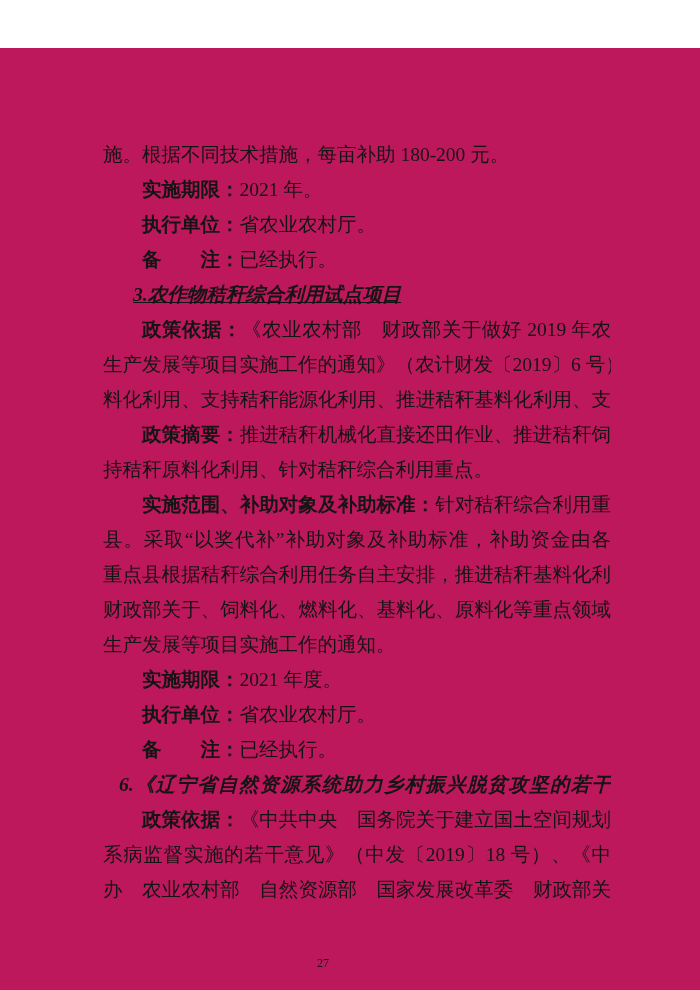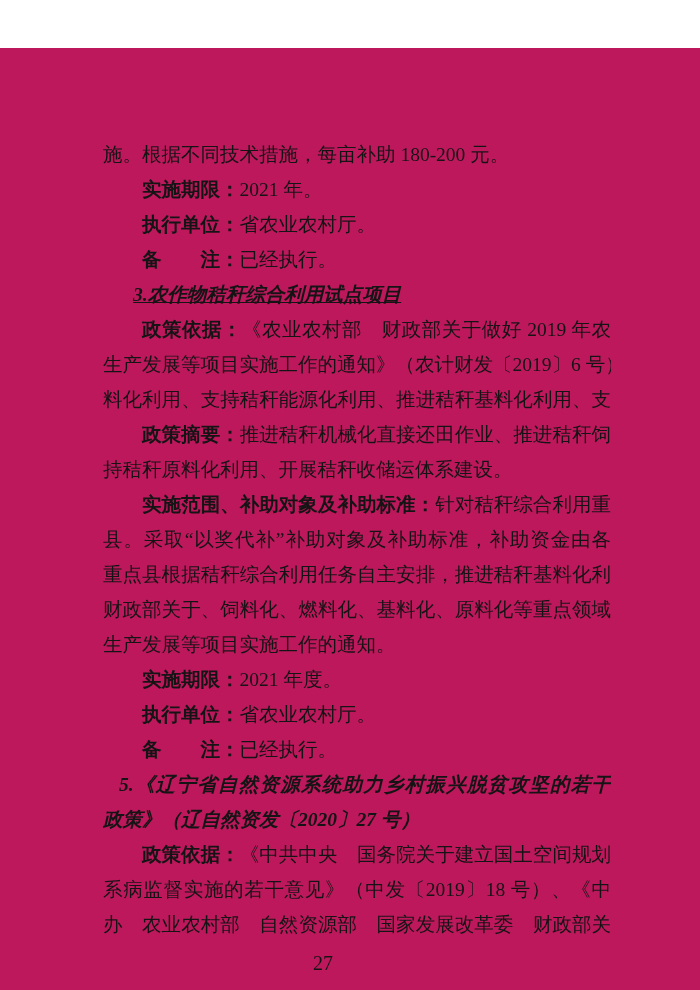--- a/index.html
+++ b/index.html
@@ -46,21 +46,21 @@
   .t-h3, .t-h4 {
     font-weight: 700;
     font-style: italic;
   }
   .page-number {
     position: absolute;
     top: 903px;
     left: 0;
     width: 646px;
     text-align: center;
-    font-size: 20px;
+    font-size: 12px;
     line-height: 24px;
     font-family: "Liberation Serif", "DejaVu Serif", serif;
     color: #141414;
   }
 </style>
 </head>
 <body>
 
 <div class="page">
   <div class="content" id="content">
@@ -75,41 +75,40 @@
   <div class="line t-h3 ind-h3"><span class="label">3.农作物秸秆综合利用试点项目</span><span class="text"></span></div>
 
   <div class="line t-body ind-para j"><span class="label">政策依据：</span><span class="text">《农业农村部　财政部关于做好 2019 年农业</span></div>
 
   <div class="line t-body ind-none"><span class="label"></span><span class="text">生产发展等项目实施工作的通知》（农计财发〔2019〕6 号）。</span></div>
 
   <div class="line t-body ind-none j"><span class="label"></span><span class="text">料化利用、支持秸秆能源化利用、推进秸秆基料化利用、支</span></div>
 
   <div class="line t-body ind-para j"><span class="label">政策摘要：</span><span class="text">推进秸秆机械化直接还田作业、推进秸秆饲</span></div>
 
-  <div class="line t-body ind-none"><span class="label"></span><span class="text">持秸秆原料化利用、开展秸秆收储运体系建设。</span></div>
+  <div class="line t-body ind-none"><span class="label"></span><span class="text">持秸秆原料化利用、针对秸秆综合利用重点。</span></div>
 
   <div class="line t-body ind-para j"><span class="label">实施范围、补助对象及补助标准：</span><span class="text">针对秸秆综合利用重点</span></div>
 
   <div class="line t-body ind-none j"><span class="label"></span><span class="text">县。采取“以奖代补”补助对象及补助标准，补助资金由各</span></div>
 
   <div class="line t-body ind-none j"><span class="label"></span><span class="text">重点县根据秸秆综合利用任务自主安排，推进秸秆基料化利用</span></div>
 
   <div class="line t-body ind-none j"><span class="label"></span><span class="text">财政部关于、饲料化、燃料化、基料化、原料化等重点领域</span></div>
 
   <div class="line t-body ind-none"><span class="label"></span><span class="text">生产发展等项目实施工作的通知。</span></div>
 
   <div class="line t-body ind-para"><span class="label">实施期限：</span><span class="text">2021 年度。</span></div>
 
   <div class="line t-body ind-para"><span class="label">执行单位：</span><span class="text">省农业农村厅。</span></div>
 
   <div class="line t-body ind-para"><span class="label">备　　注：</span><span class="text">已经执行。</span></div>
 
-  <div class="line t-h4 ind-h4 j"><span class="label">5.《辽宁省自然资源系统助力乡村振兴脱贫攻坚的若干</span><span class="text"></span></div>
+  <div class="line t-h4 ind-h4 j"><span class="label">6.《辽宁省自然资源系统助力乡村振兴脱贫攻坚的若干</span><span class="text"></span></div>
 
-  <div class="line t-h4 ind-none"><span class="label">政策》（辽自然资发〔2020〕27 号）</span><span class="text"></span></div>
 
   <div class="line t-body ind-para j"><span class="label">政策依据：</span><span class="text">《中共中央　国务院关于建立国土空间规划体</span></div>
 
   <div class="line t-body ind-none j"><span class="label"></span><span class="text">系病监督实施的若干意见》（中发〔2019〕18 号）、《中央农</span></div>
 
   <div class="line t-body ind-none j"><span class="label"></span><span class="text">办　农业农村部　自然资源部　国家发展改革委　财政部关于</span></div>
 </div>
   <div class="page-number">27</div>
 </div>
 

